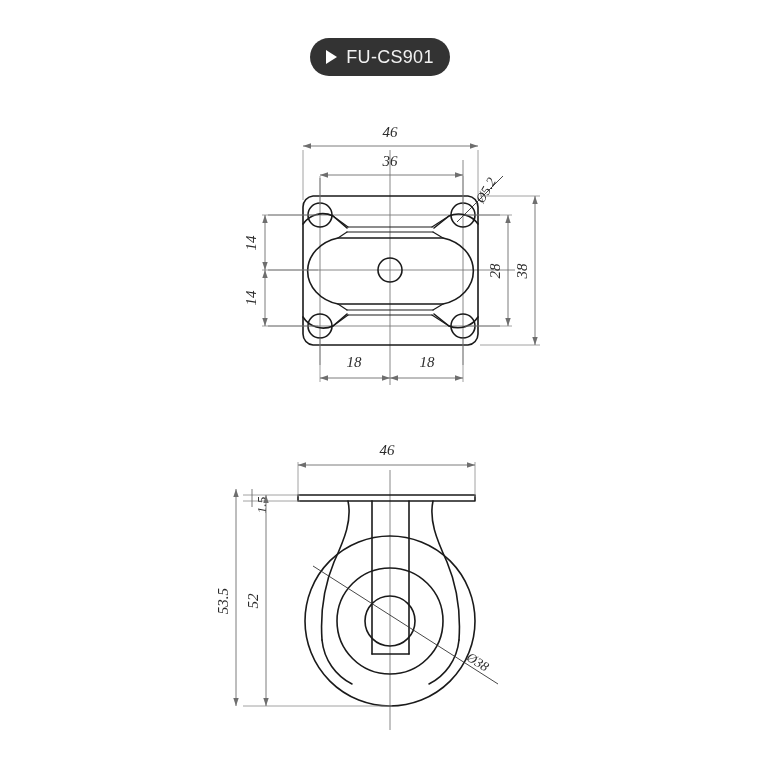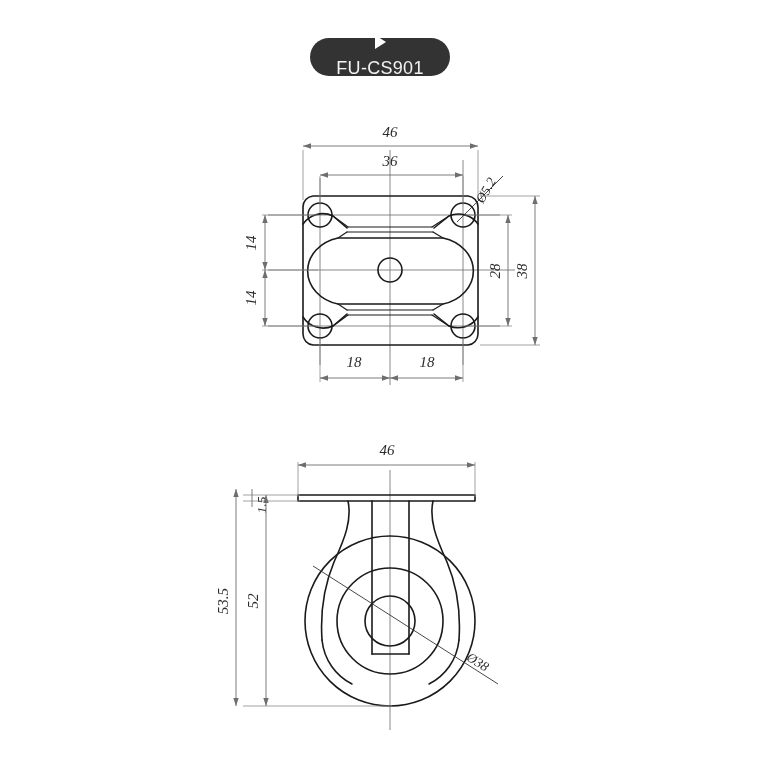--- a/index.html
+++ b/index.html
@@ -28,21 +28,20 @@
     width: 140px;
     height: 38px;
     background: #333333;
     border-radius: 19px;
     display: flex;
     align-items: center;
     justify-content: center;
     gap: 9px;
     box-sizing: border-box;
     padding: 0 10px;
-    flex-direction: column;
   }
   .badge-play {
     width: 0;
     height: 0;
     border-left: 11px solid #ffffff;
     border-top: 7px solid transparent;
     border-bottom: 7px solid transparent;
     flex: none;
   }
   .badge-label {

